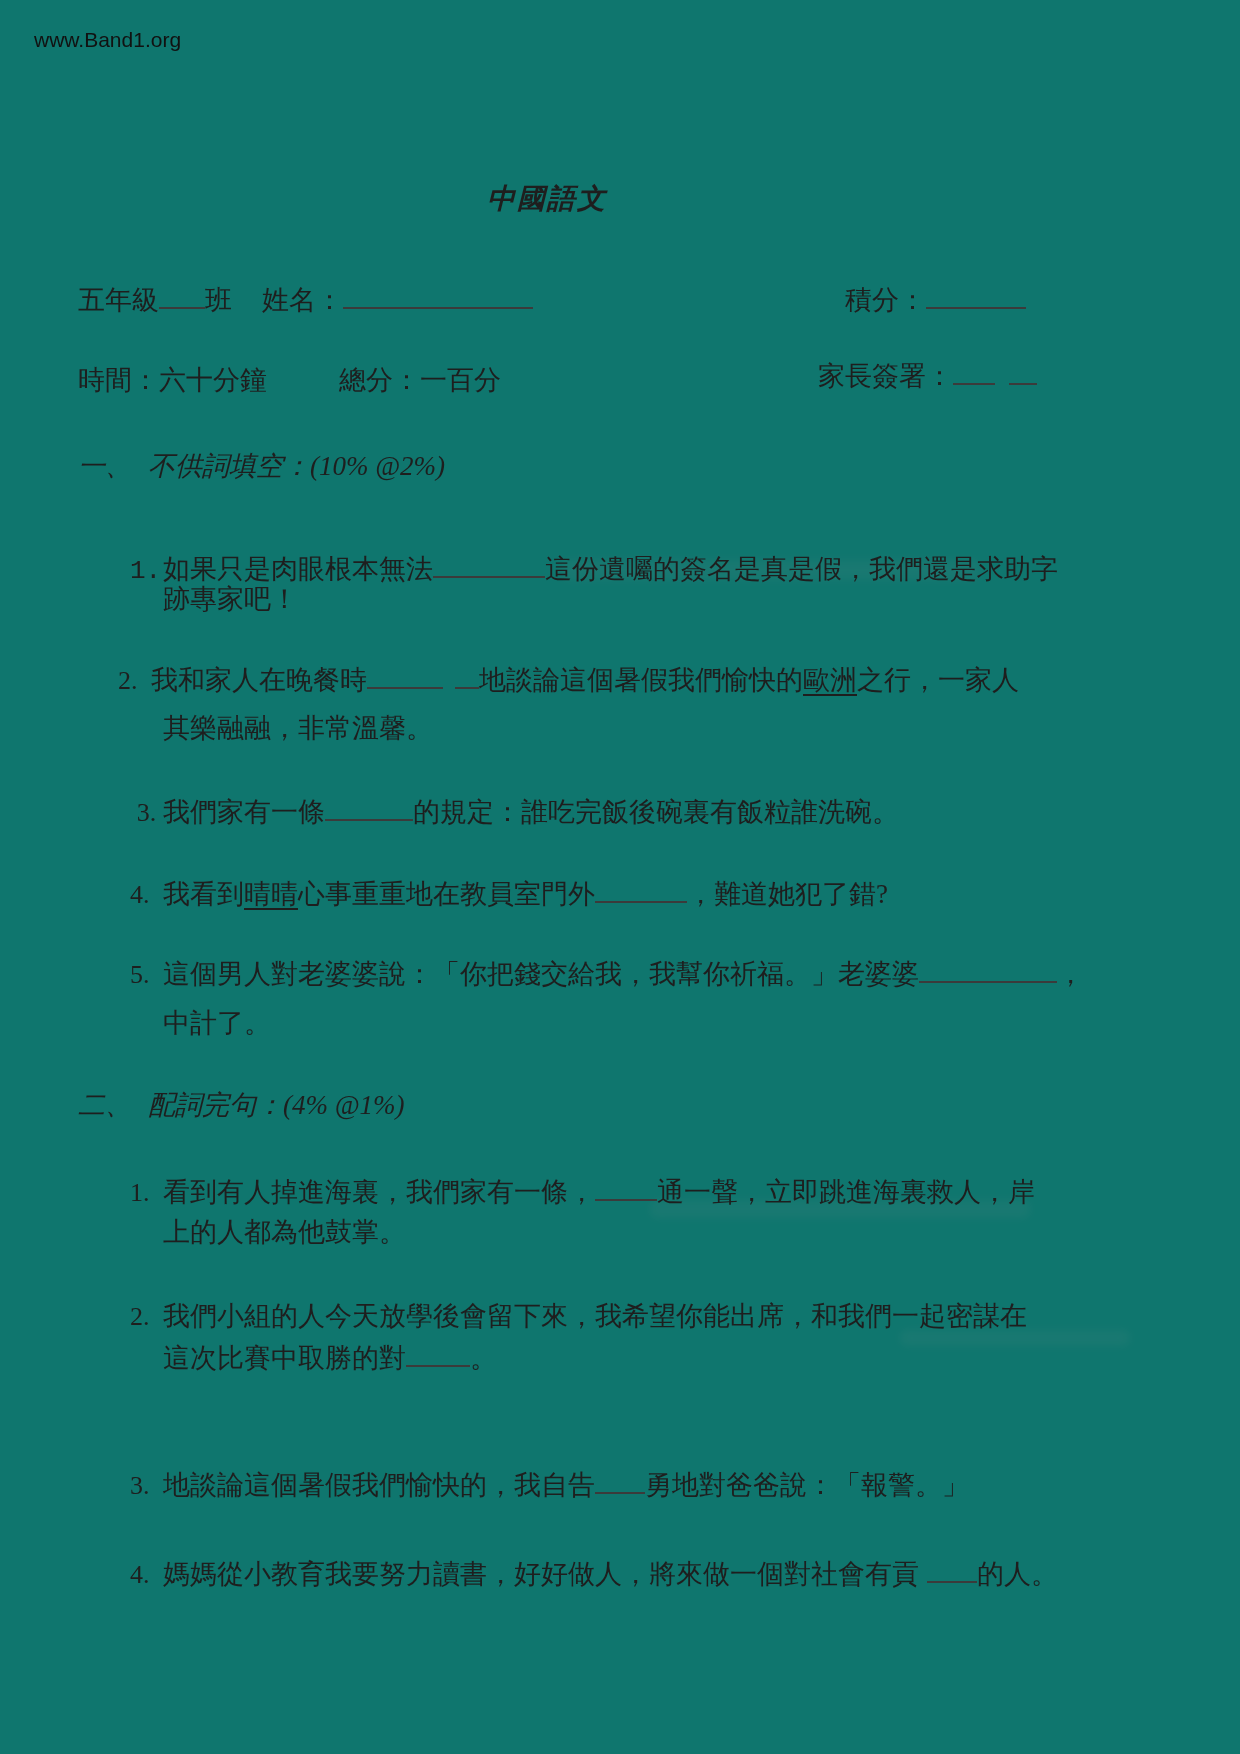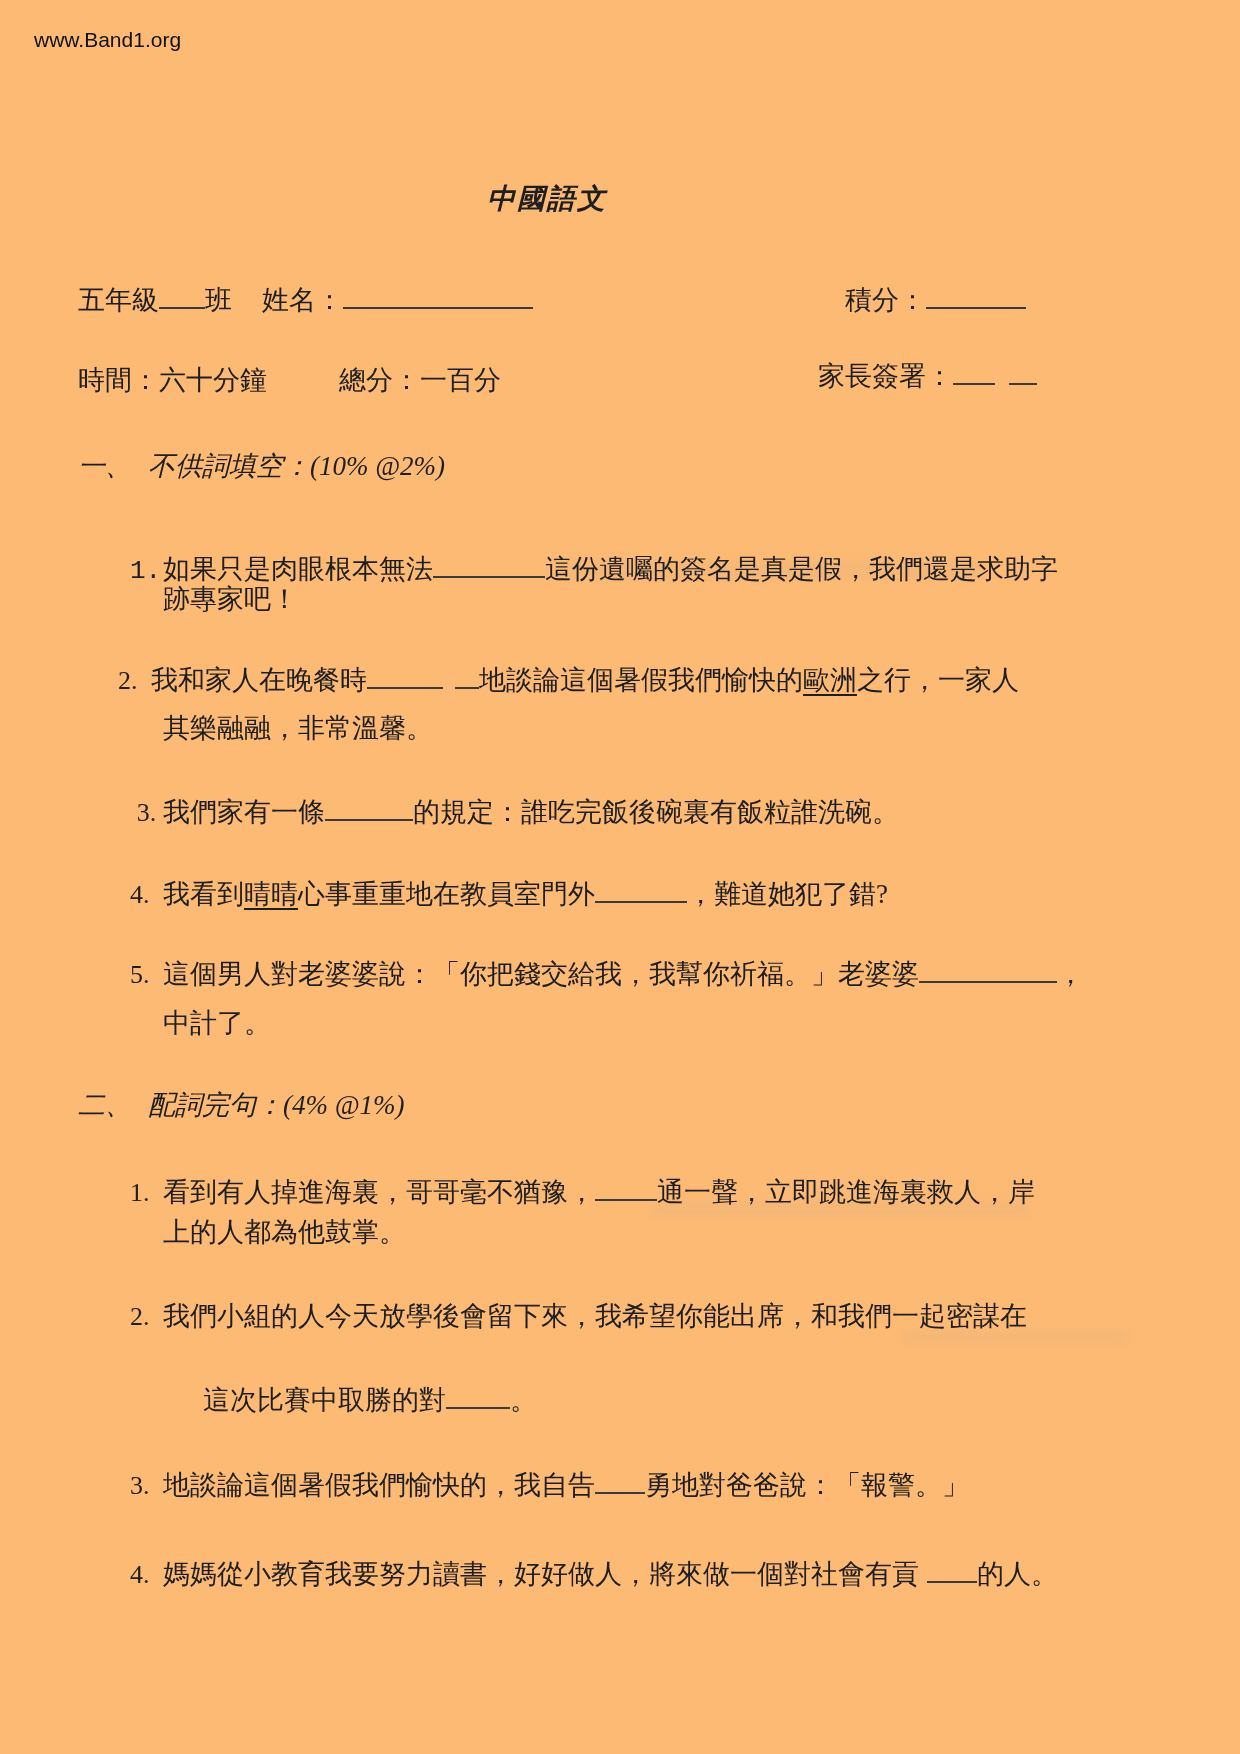--- a/index.html
+++ b/index.html
@@ -1,21 +1,21 @@
 <!DOCTYPE html>
 <html><head>
 <meta charset="utf-8">
 <style>
   html,body{margin:0;padding:0;}
   body{background:#e8e8e8;}
   .page{
     position:relative;
     width:1240px;height:1754px;
     margin:0 auto;
-    background:#fdba74;
+    background:#0f766e;
     font-family:"Liberation Serif","DejaVu Serif",serif;
     color:#1e1e1e;
     overflow:hidden;
   }
   .brand{
     position:absolute;left:34px;top:28px;
     font-family:"Liberation Sans","DejaVu Sans",sans-serif;
     font-size:21px;color:#111;
   }
   .doc-title{
@@ -86,28 +86,28 @@
   <div class="line" style="left:130px;top:957px;">
     <span class="qnum">5.</span><span><span class="seg">這個男人對老婆婆說：「你把錢交給我，我幫你祈福。」老婆婆</span><span class="blank" style="width: 138px;"></span><span class="seg">，</span></span>
   </div>
   <div class="line" style="left:163px;top:1007px;"><span class="seg">中計了。</span></div>
 
   <div class="sec-head" style="left:78px;top:1087px;">
     <span class="sec-num">二、</span><span class="sec-title">配詞完句：(4%  @1%)</span>
   </div>
 
   <div class="line" style="left:130px;top:1175px;">
-    <span class="qnum">1.</span><span><span class="seg">看到有人掉進海裏，哥哥毫不猶豫，</span><span class="blank" style="width: 62px;"></span><span class="seg">通一聲，立即跳進海裏救人，岸</span></span>
+    <span class="qnum">1.</span><span><span class="seg">看到有人掉進海裏，我們家有一條，</span><span class="blank" style="width: 62px;"></span><span class="seg">通一聲，立即跳進海裏救人，岸</span></span>
   </div>
   <div class="line" style="left:163px;top:1216px;"><span class="seg">上的人都為他鼓掌。</span></div>
 
   <div class="line" style="left:130px;top:1300px;">
     <span class="qnum">2.</span><span><span class="seg">我們小組的人今天放學後會留下來，我希望你能出席，和我們一起密謀在</span></span>
   </div>
-  <div class="line" style="left:163px;top:1383px;margin-left:40px;"><span class="seg">這次比賽中取勝的對</span><span class="blank" style="width: 64px;"></span><span class="seg">。</span></div>
+  <div class="line" style="left:163px;top:1341px;"><span class="seg">這次比賽中取勝的對</span><span class="blank" style="width: 64px;"></span><span class="seg">。</span></div>
 
   <div class="line" style="left:130px;top:1468px;">
     <span class="qnum">3.</span><span><span class="seg">地談論這個暑假我們愉快的，我自告</span><span class="blank" style="width: 50px;"></span><span class="seg">勇地對爸爸說：「報警。」</span></span>
   </div>
 
   <div class="line" style="left:130px;top:1557px;">
     <span class="qnum">4.</span><span><span class="seg">媽媽從小教育我要努力讀書，好好做人，將來做一個對社會有貢</span><span class="gapseg" style="width: 8px;"></span><span class="blank" style="width: 50px;"></span><span class="seg">的人。</span></span>
   </div>
 
 </div>

